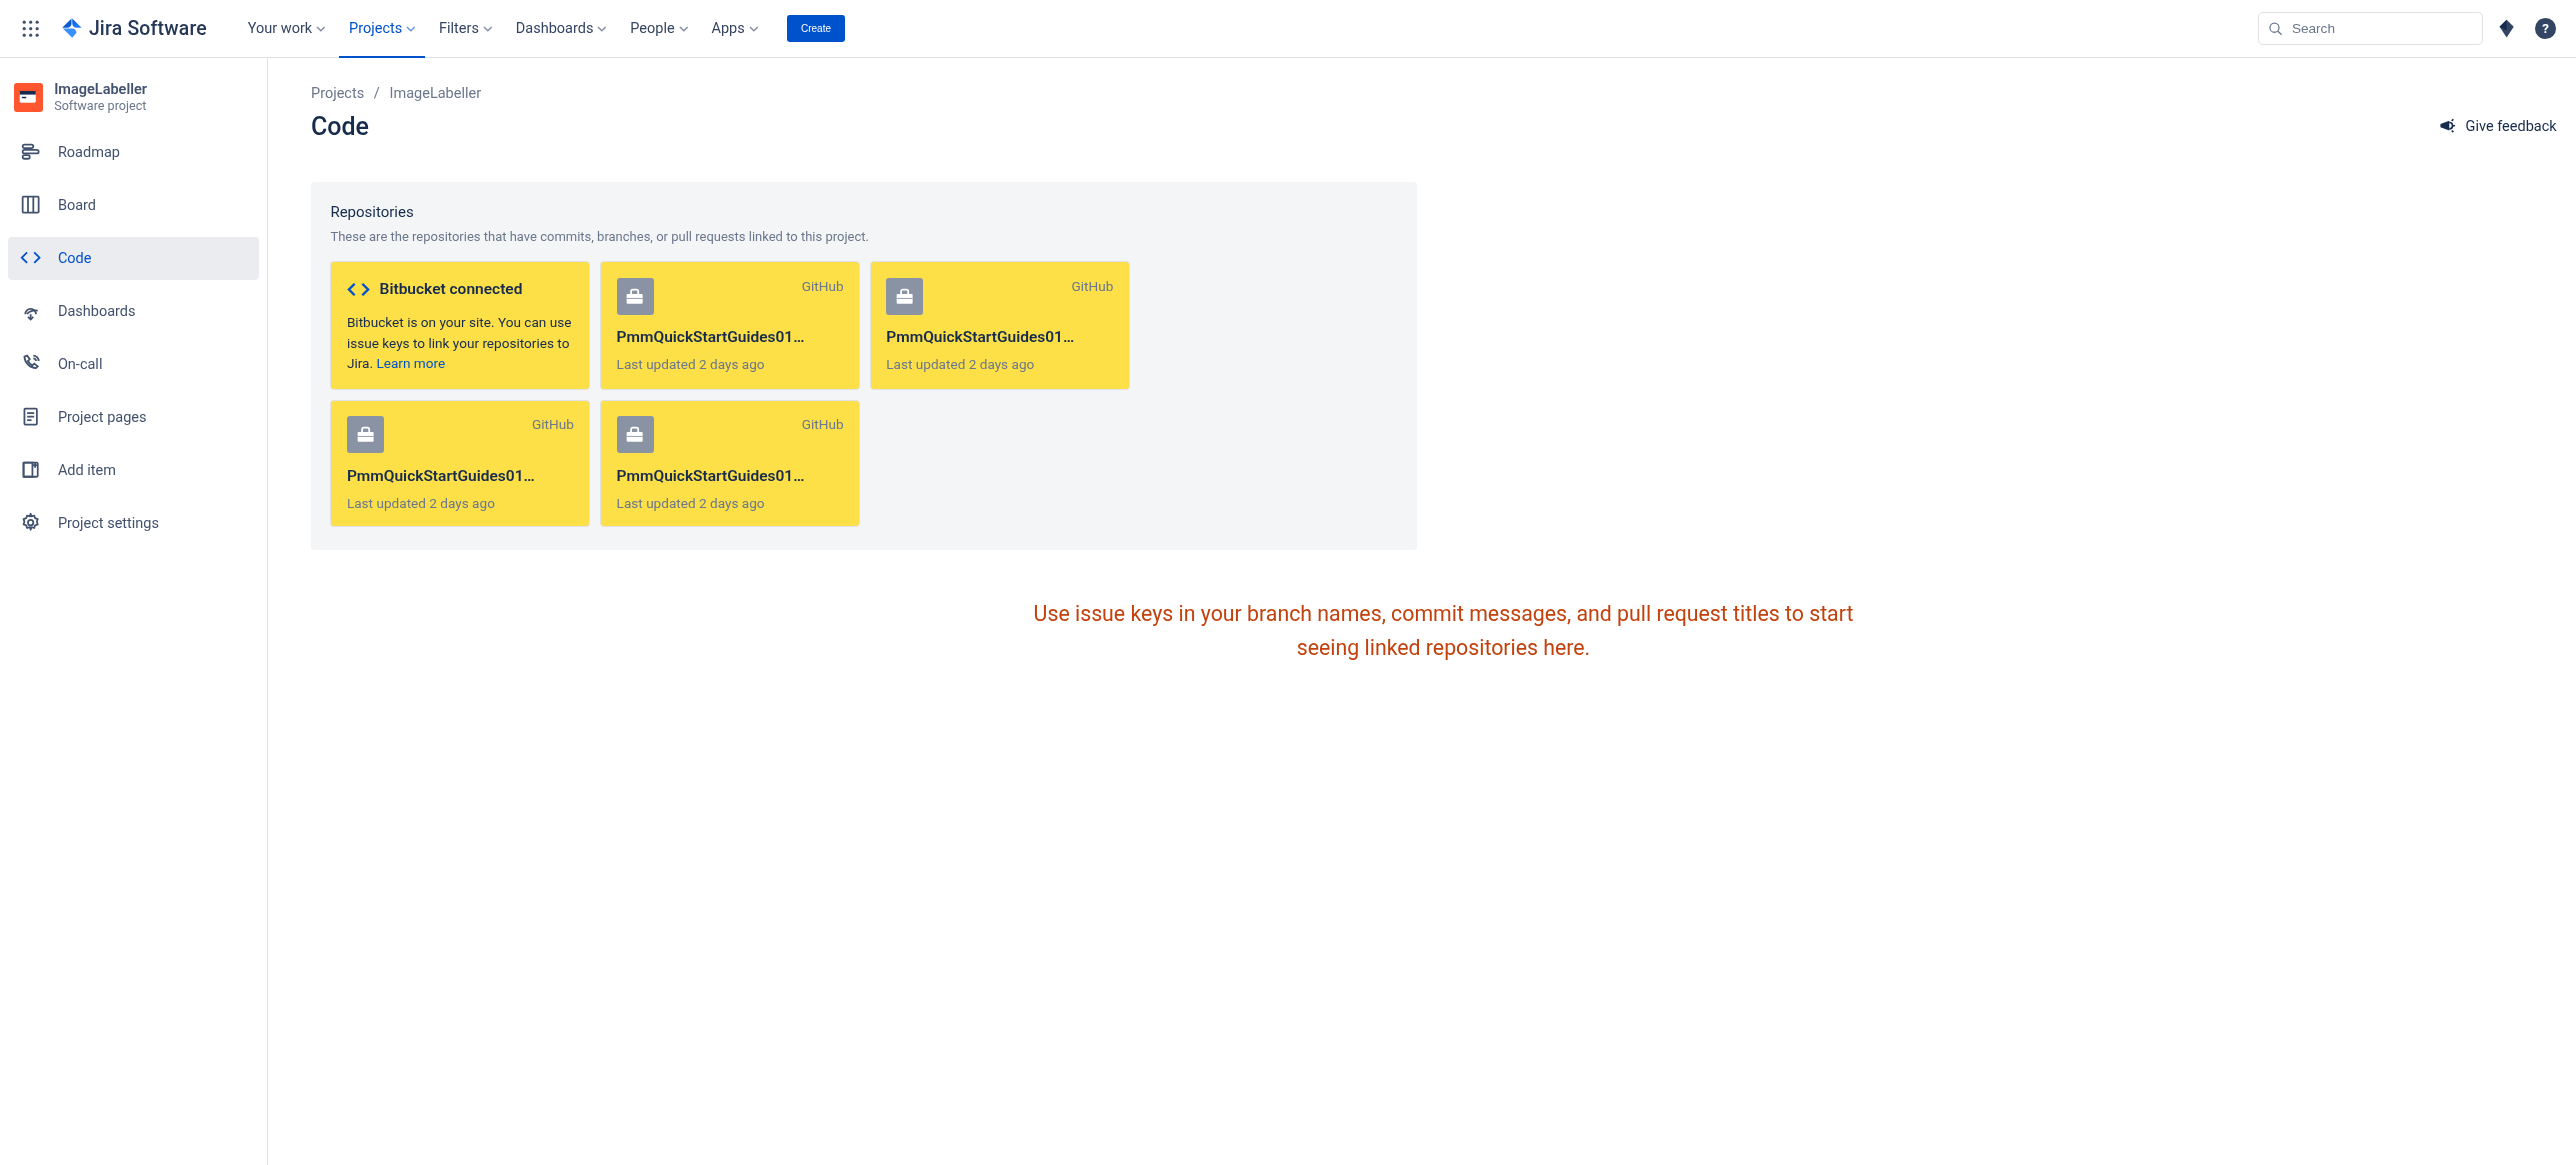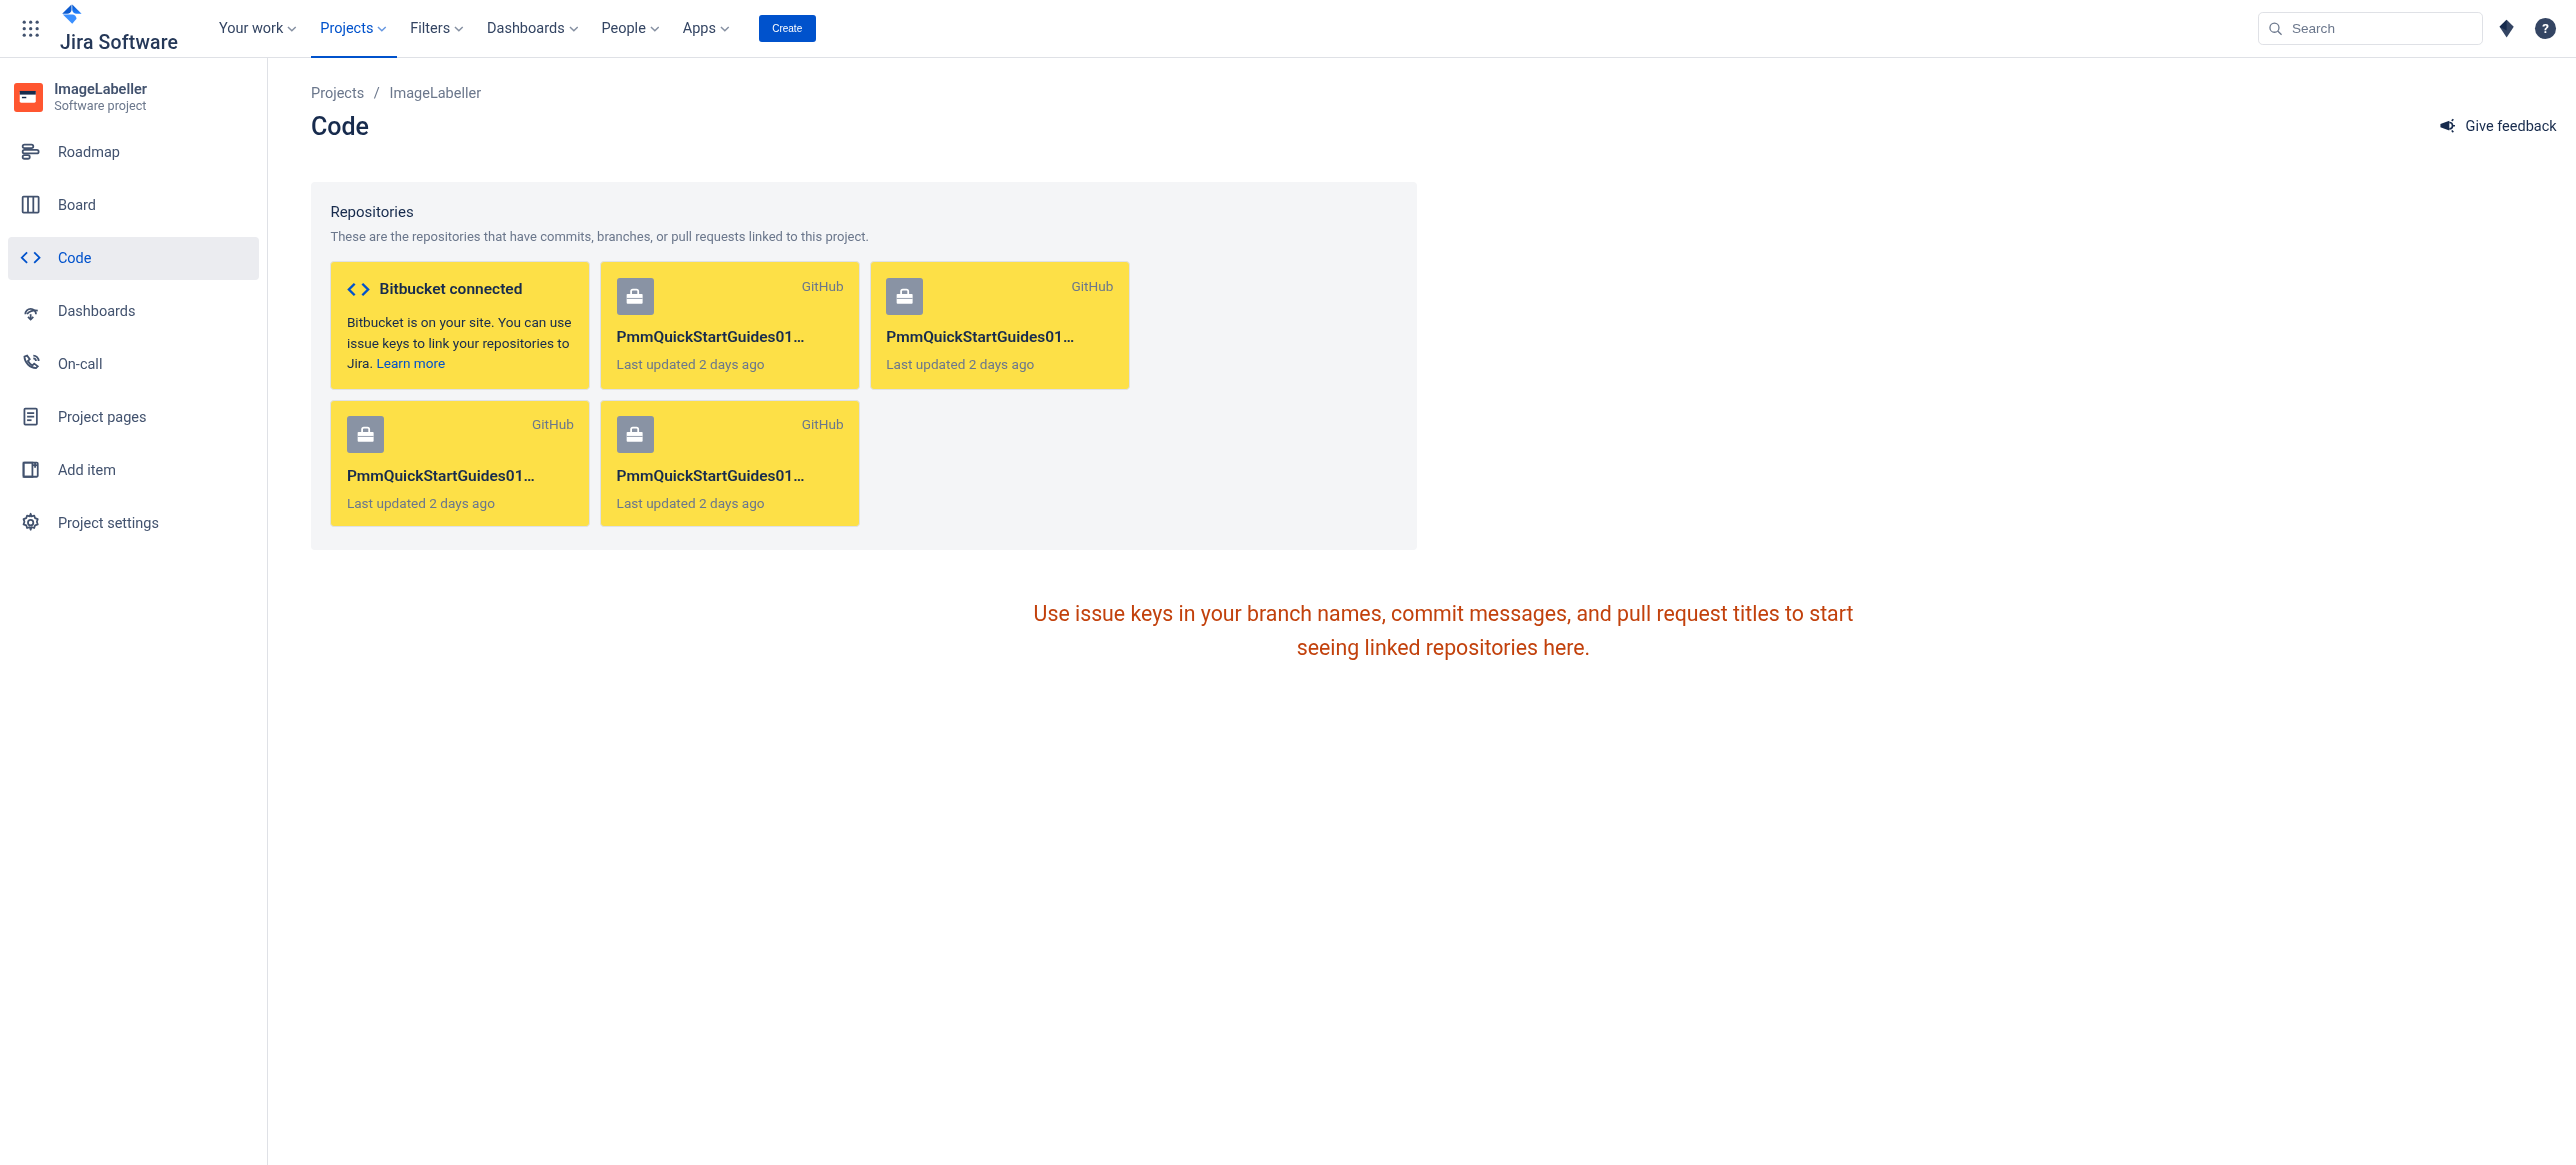--- a/index.html
+++ b/index.html
@@ -1,21 +1,21 @@
 <!DOCTYPE html>
 <html><head>
 <meta charset="utf-8">
 <style>
 * { box-sizing: border-box; margin: 0; padding: 0; }
 body { font-family: -apple-system, BlinkMacSystemFont, "Segoe UI", Roboto, "Helvetica Neue", Arial, sans-serif; color: #172B4D; background: #fff; }
 
 
 .topnav { display: flex; align-items: center; height: 58px; border-bottom: 1px solid #dfe1e6; padding: 0 15.5px; gap: 7.8px; }
 .app-switcher { width: 31px; height: 31px; display: flex; align-items: center; justify-content: center; cursor: pointer; border-radius: 2.9px; }
-.logo-block { display: flex; align-items: flex-start; gap: 5.8px; padding: 0 5.8px; cursor: pointer; flex-direction: column; }
+.logo-block { display: flex; align-items: flex-start; gap: 5.8px; padding: 0 5.8px; cursor: pointer; }
 .logo-text { font-size: 19.4px; font-weight: 500; color: #253858; letter-spacing: 0.2px; }
 .nav-items { display: flex; align-items: center; gap: 3.9px; margin-left: 17.5px; height: 100%; }
 .nav-item { display: flex; align-items: center; gap: 3.9px; padding: 0 9.7px; height: 58px; font-size: 14.5px; color: #344563; cursor: pointer; border-bottom: 2.9px solid transparent; border-top: 2.9px solid transparent; }
 .nav-item.active { color: #0052CC; border-bottom-color: #0052CC; }
 .nav-item .chev { opacity: .6; }
 .create-btn { background: #0052CC; color: #fff; border: none; padding: 7.8px 13.6px; border-radius: 2.9px; font-size: 10px; font-weight: 500; margin-left: 11.6px; cursor: pointer; }
 .spacer { flex: 1; }
 .search-wrap { position: relative; }
 .search-input { width: 225px; height: 33px; border: 1.9px solid #dfe1e6; border-radius: 4.8px; padding: 0 9.7px 0 33px; font-size: 13.6px; color: #172B4D; background: #fff; }
 .search-input::placeholder { color: #6B778C; }

